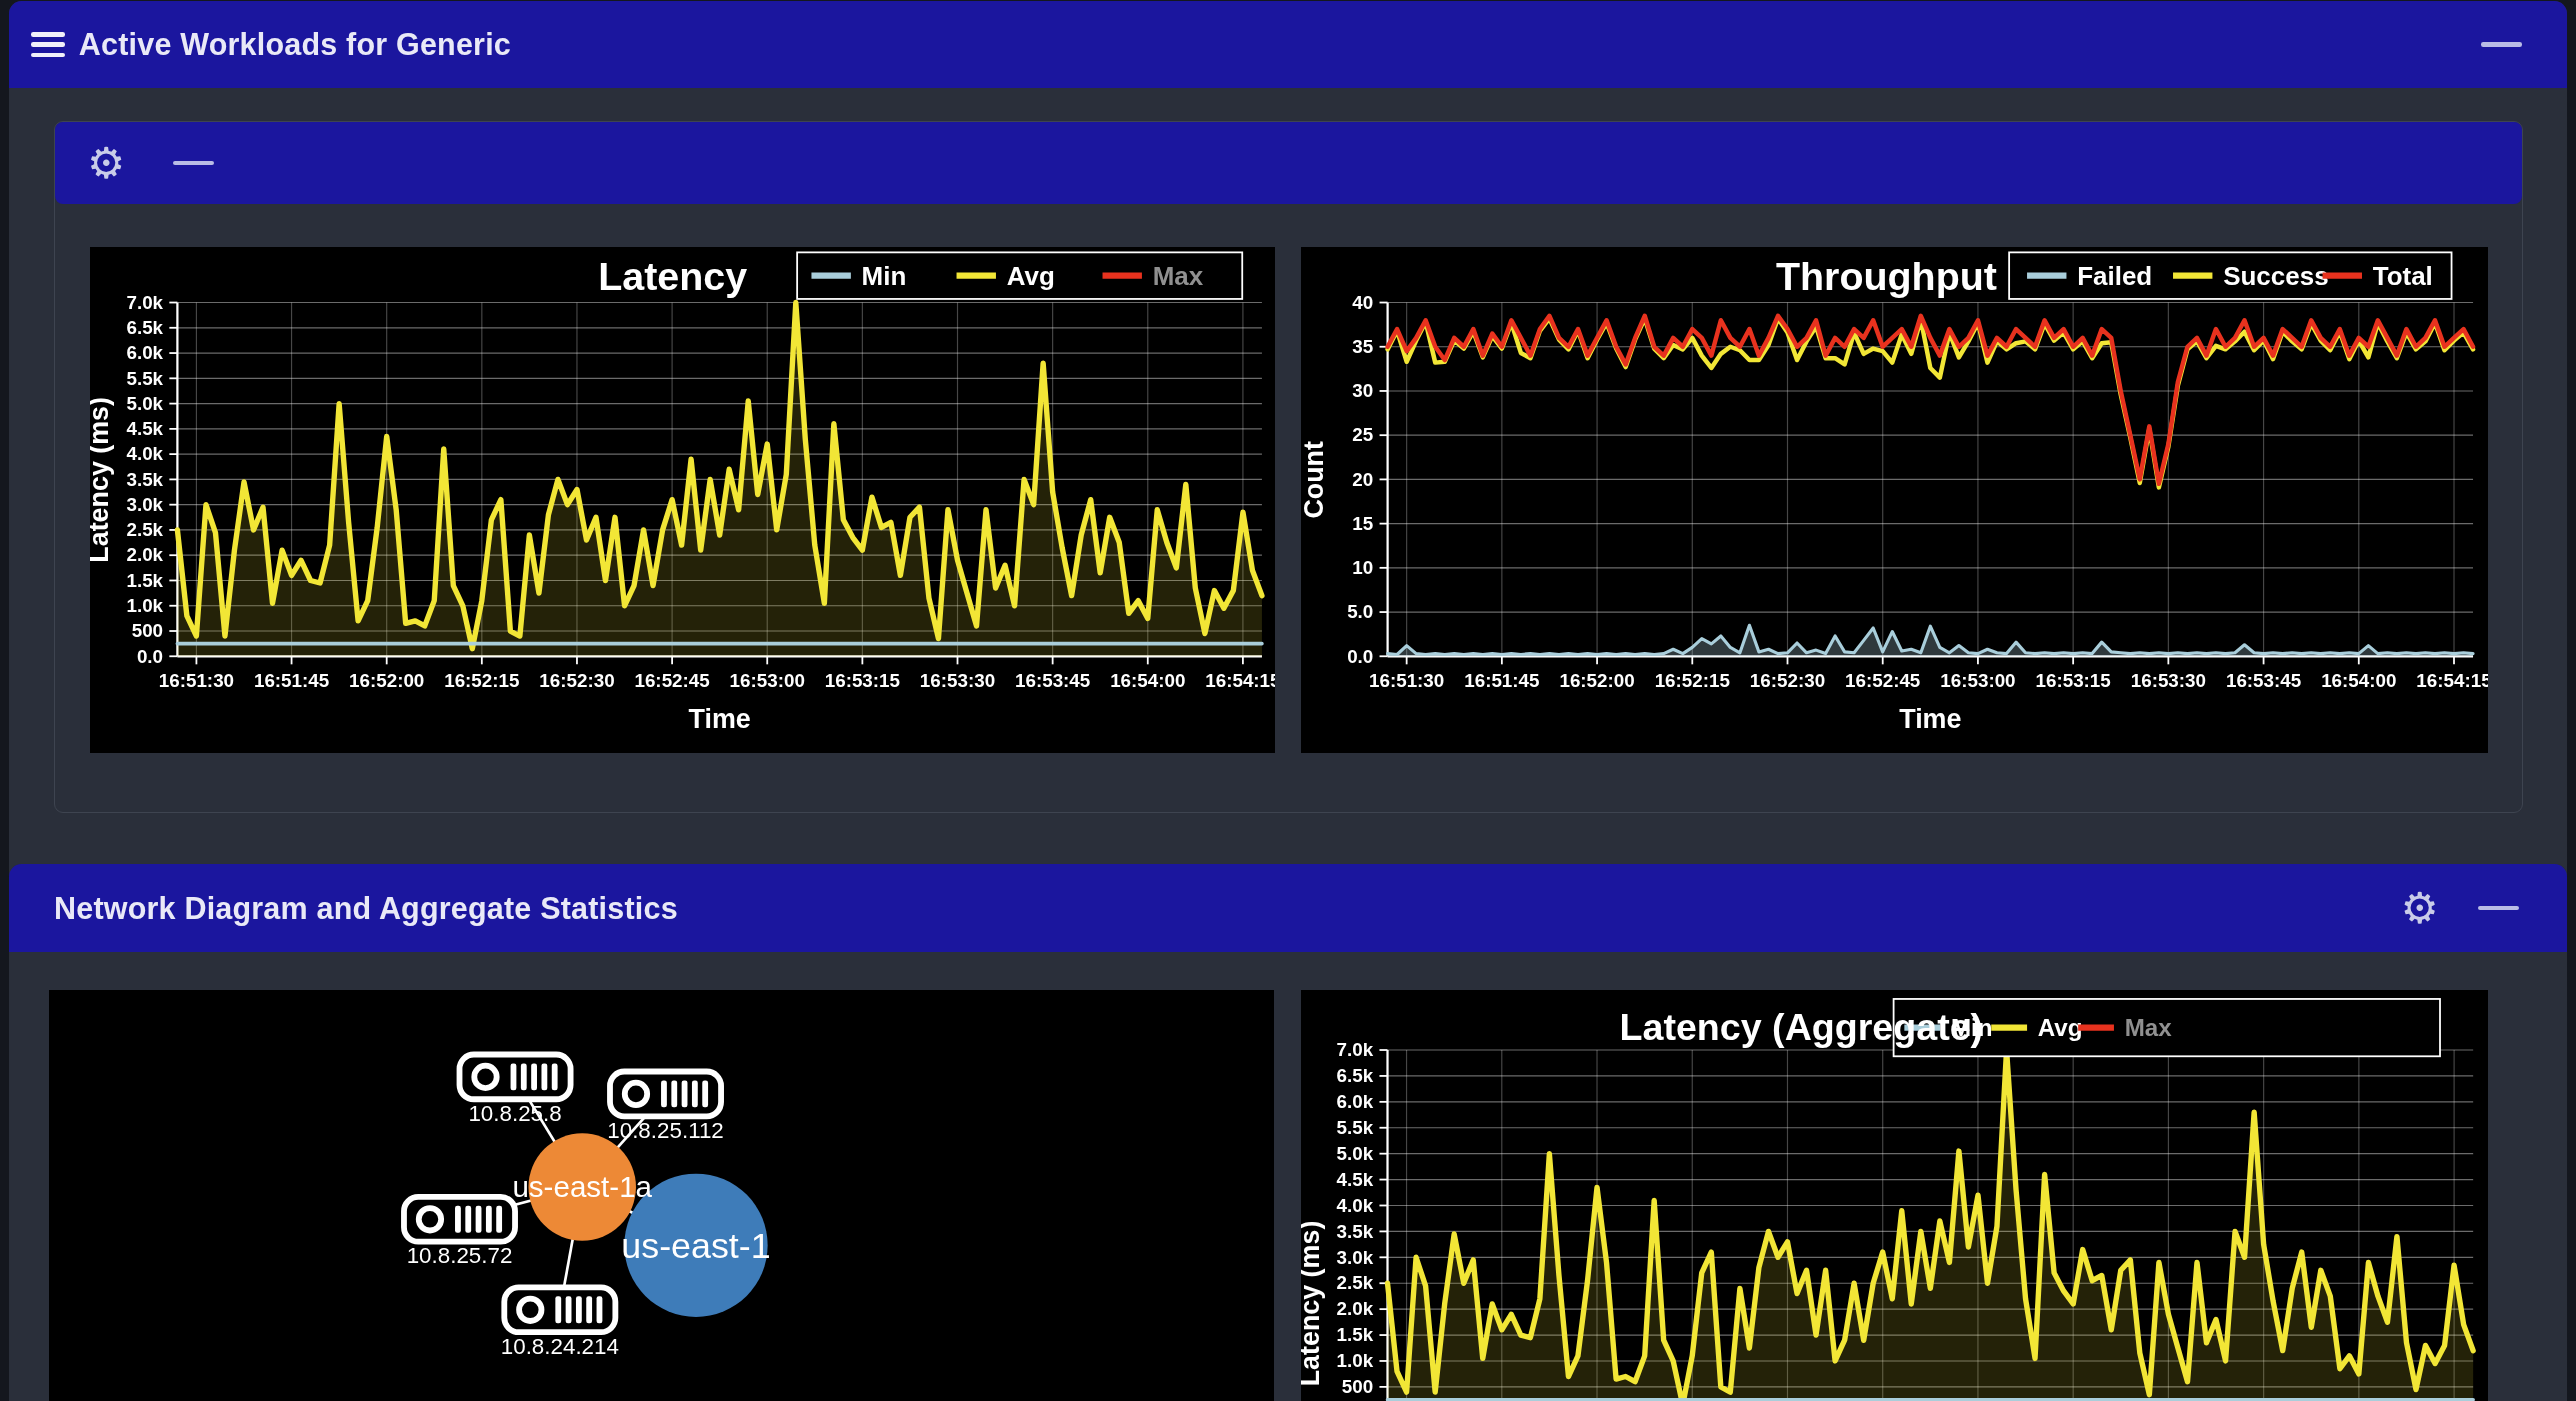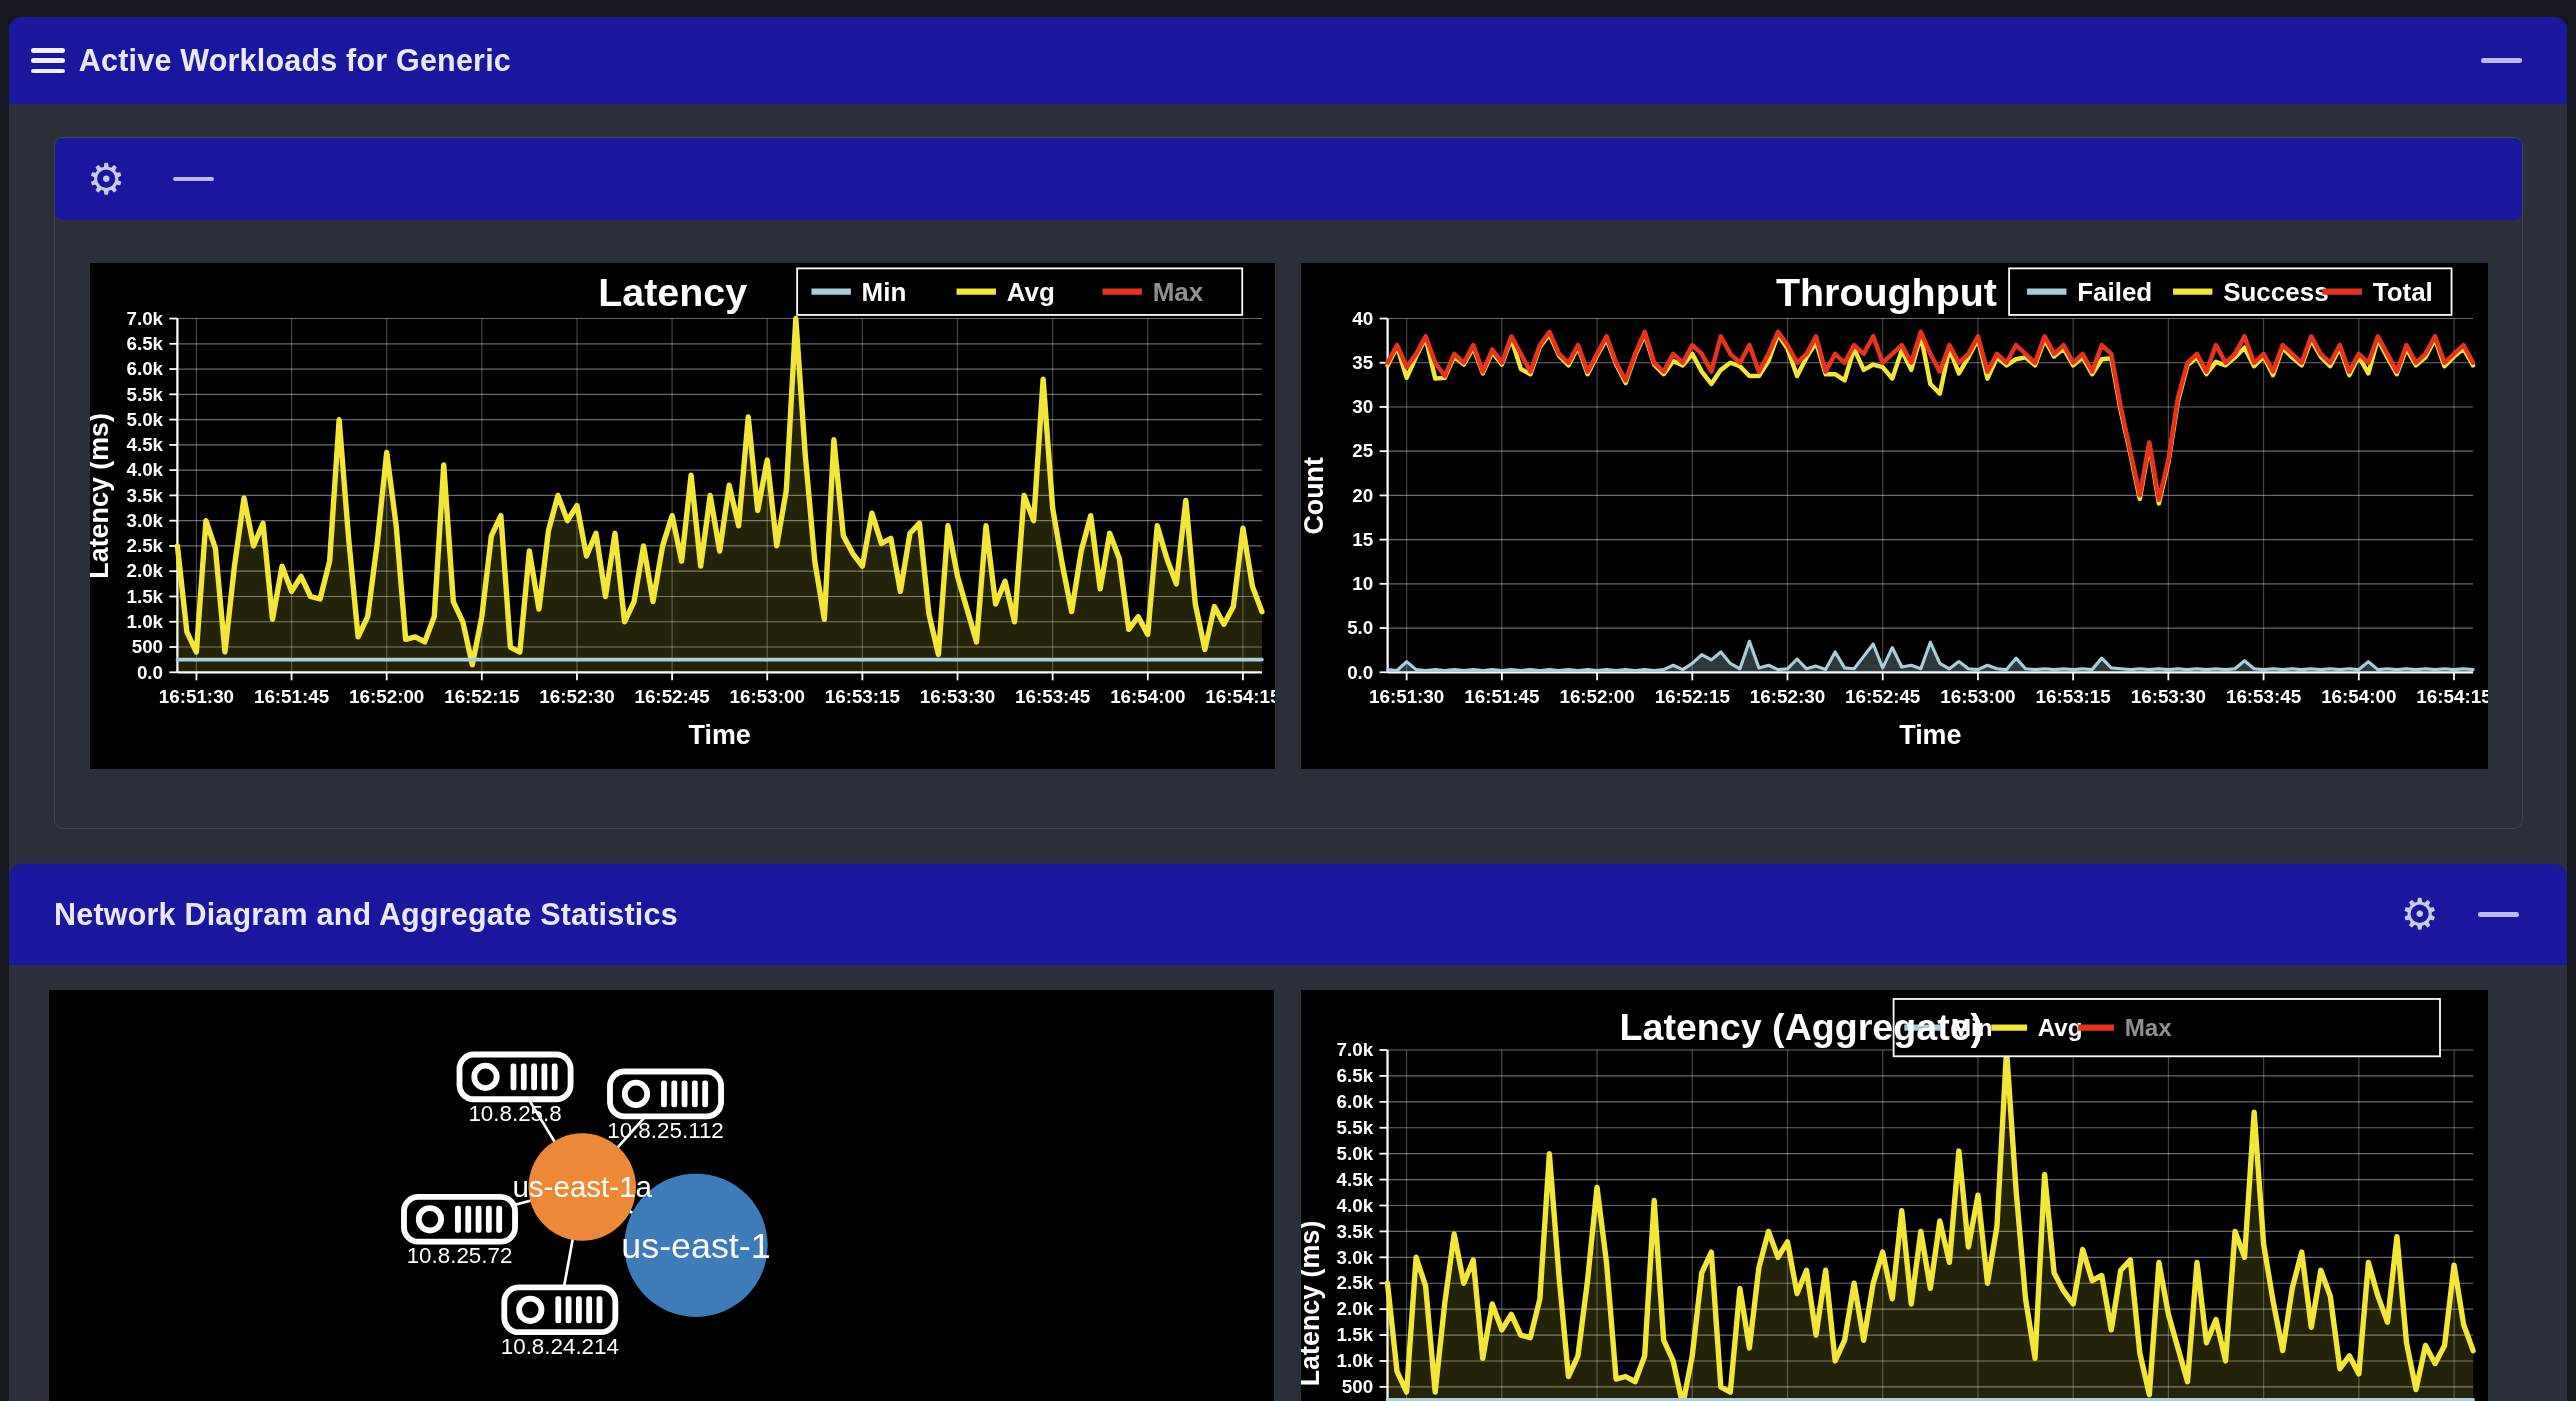--- a/index.html
+++ b/index.html
@@ -1,27 +1,27 @@
 <!DOCTYPE html>
 <html style="font-size:14.3px"><head>
 <meta charset="utf-8">
 <style>
   * { margin:0; padding:0; box-sizing:border-box; }
   html,body { width:2576px; height:1402px; overflow:hidden; }
   body { background:#14171e; font-family:"Liberation Sans","DejaVu Sans",sans-serif; position:relative; }
   svg text { font-family:"Liberation Sans","DejaVu Sans",sans-serif; }
 
   .window { position:absolute; background:#2a2f3a; border-radius:12.5px; }
-  #window1 { left:9px; top:17px; width:2558px; height:986px; }
+  #window1 { left:9px; top:1px; width:2558px; height:986px; }
   #window2 { left:9px; top:864px; width:2558px; height:538px; border-bottom-left-radius:0; border-bottom-right-radius:0; }
 
   .win-header { position:absolute; left:0; top:0; width:100%; background:#1b169e;
                 border-radius:12.5px 12.5px 0 0; display:flex; align-items:center; }
   #window1 .win-header { height:87px; padding:0 45px 0 21.5px; }
-  #window2 .win-header { height:101px; padding:0 48px 0 45px; }
+  #window2 .win-header { height:88px; padding:0 48px 0 45px; }
 
   .win-title { color:#e9e9f7; font-size:30.5px; font-weight:bold; letter-spacing:0.2px; }
 
   .hamburger { width:34px; height:25px; display:flex; flex-direction:column; justify-content:space-between; margin-right:14.3px; cursor:pointer; }
   .hamburger span { display:block; width:100%; height:4.5px; background:#f0f0fa; border-radius:2.2px; }
 
   .minus-btn { width:41px; height:4.5px; background:#b9bce6; border-radius:2.2px; cursor:pointer; }
   .spacer { margin-left:auto; }
 
   .gear-btn { color:#c9cce9; font-size:43px; line-height:43px; cursor:pointer; user-select:none; }

